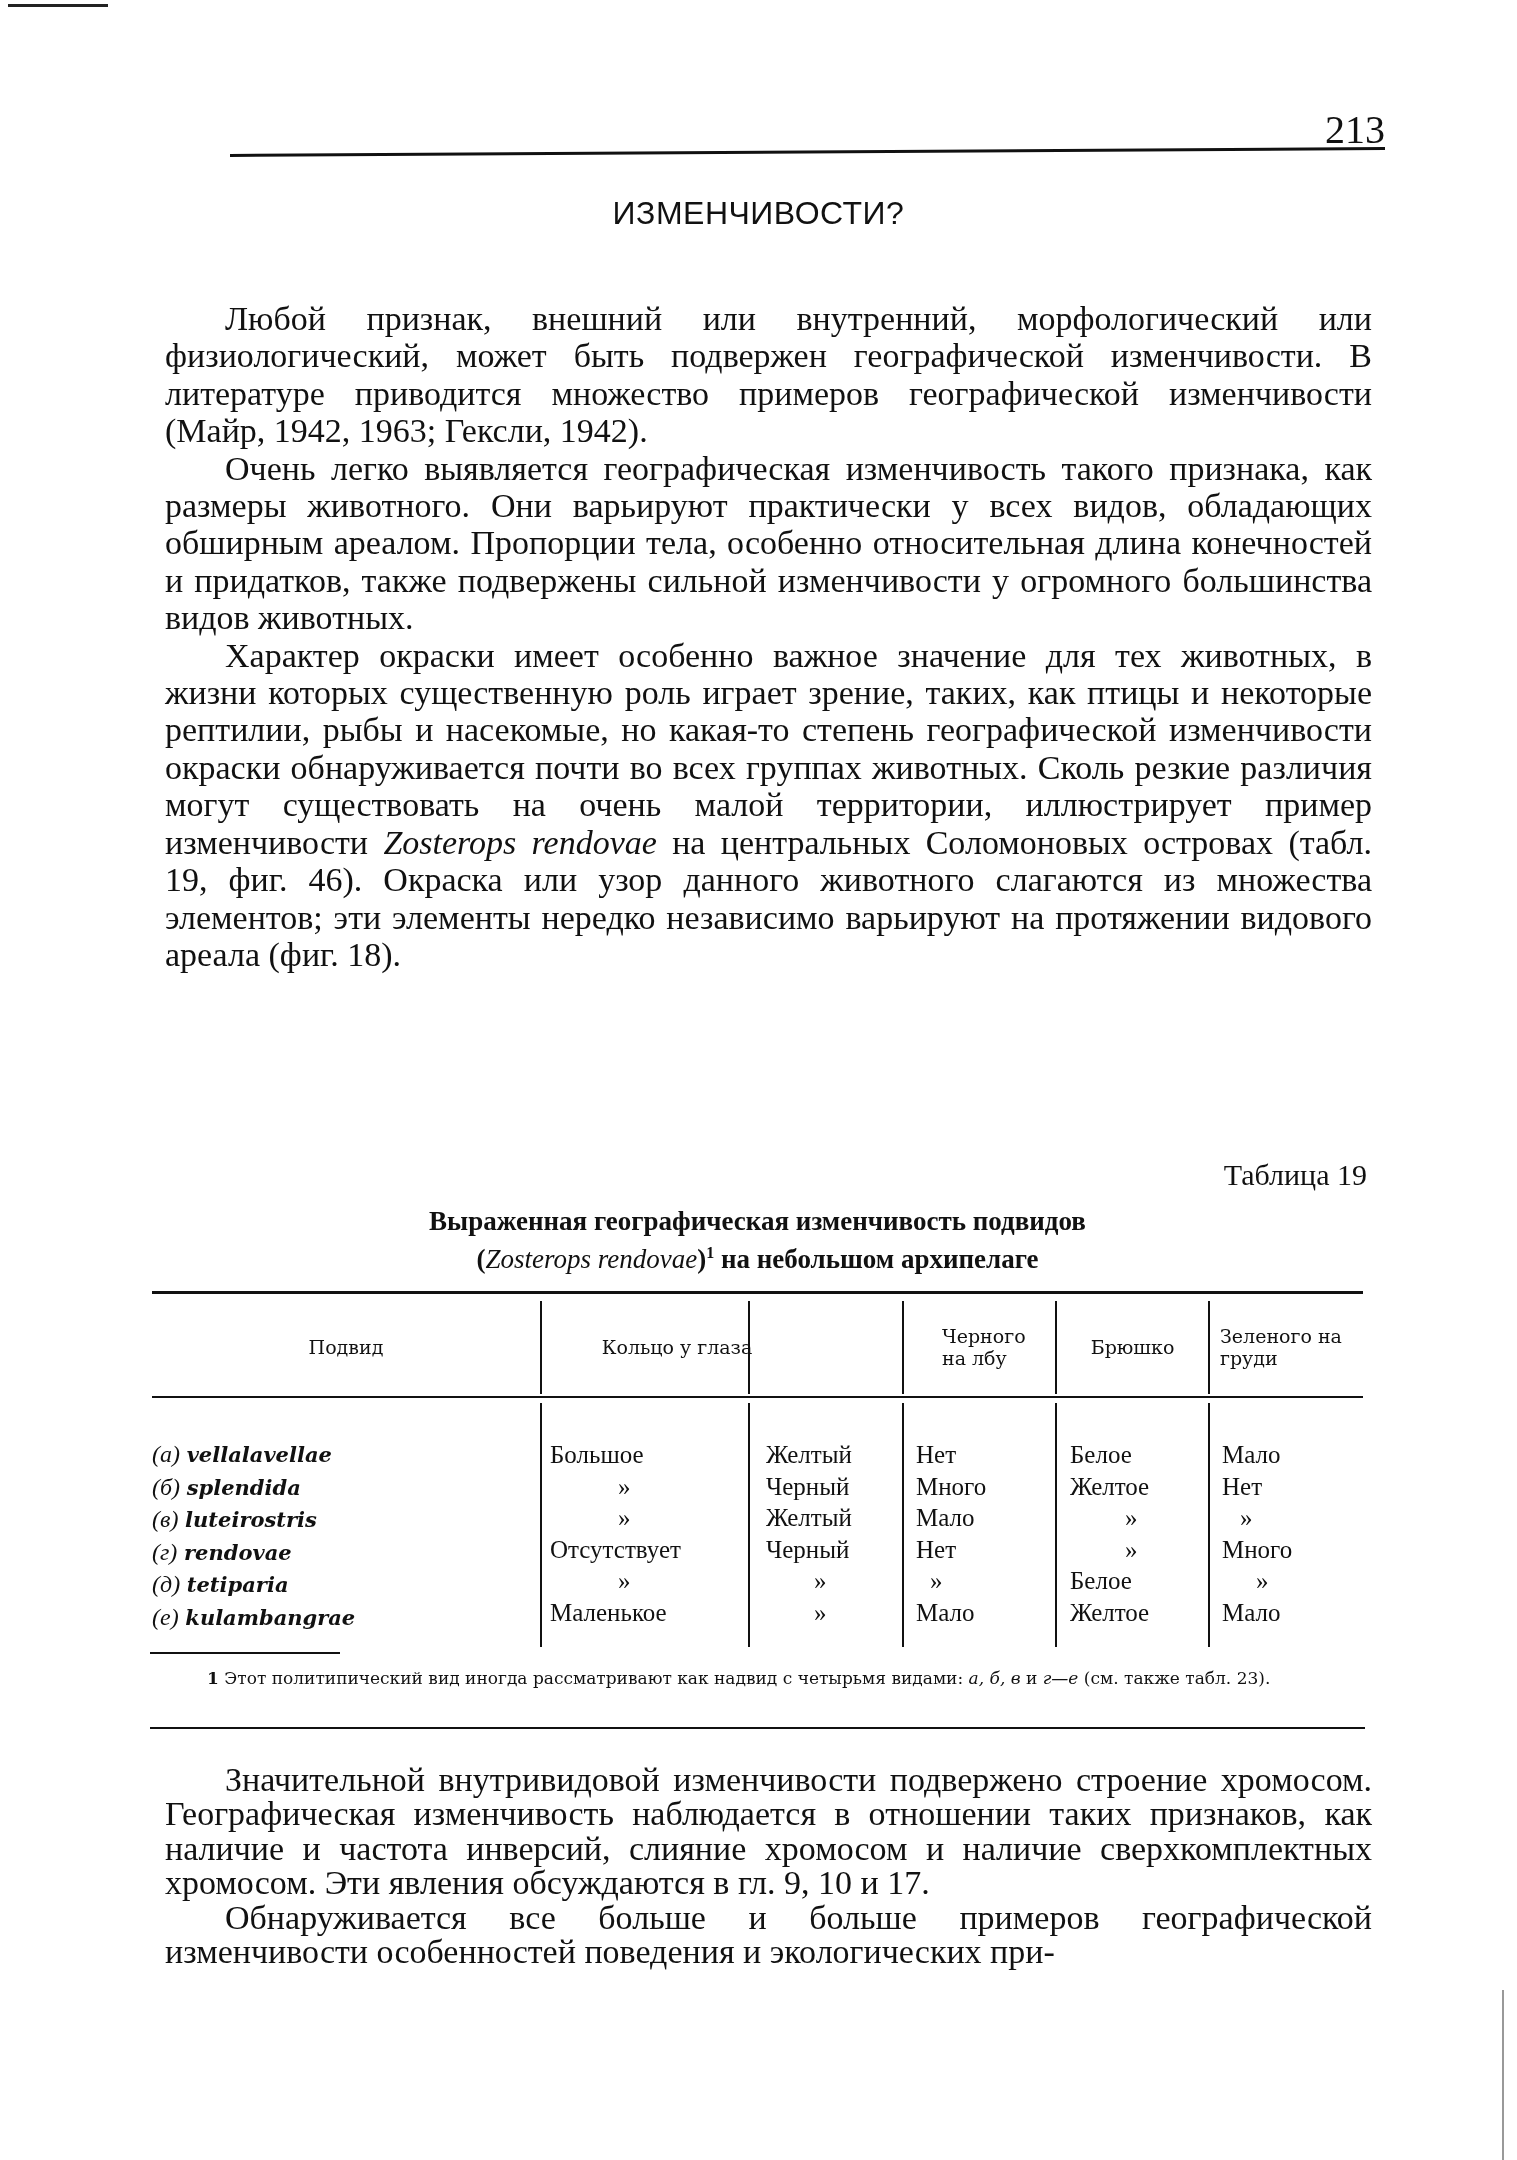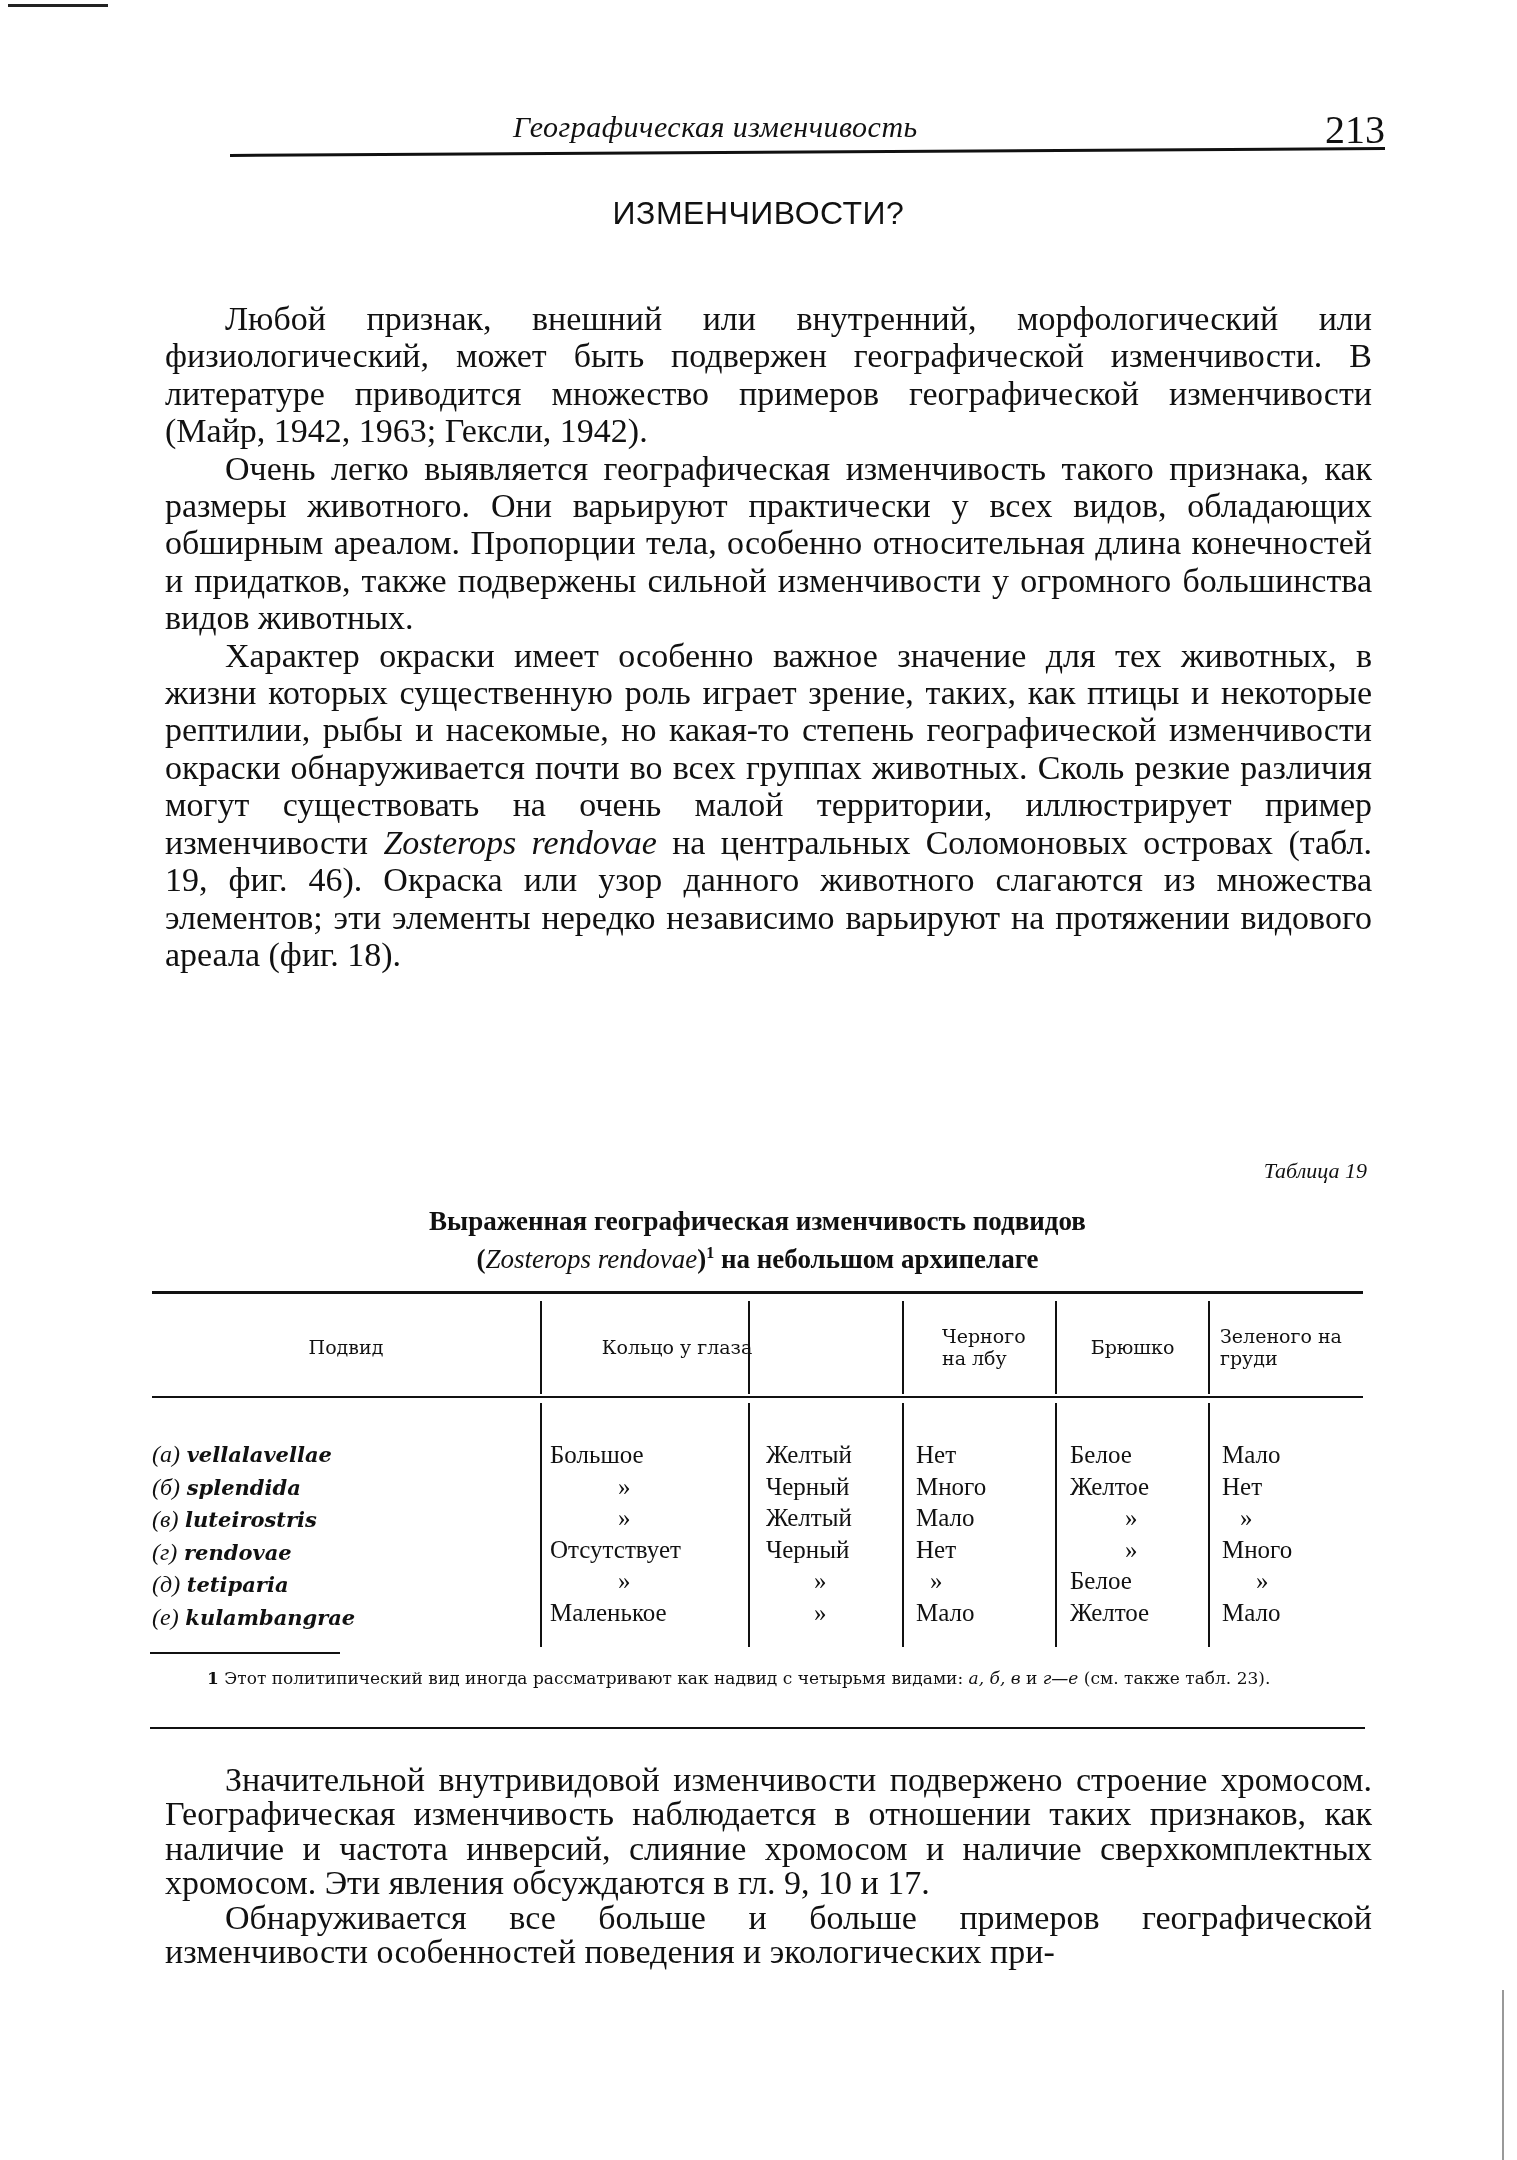--- a/index.html
+++ b/index.html
@@ -9,21 +9,21 @@
   .running-title { position: absolute; left: 283px; top: 0; font-style: italic; font-size: 30px; font-family: "Liberation Serif", serif; letter-spacing: 0.5px; }
   .page-num { position: absolute; right: 0; top: -4px; font-size: 40px; font-family: "Liberation Serif", serif; }
   .head-rule { position: absolute; left: 0; right: 0; top: 44px; height: 3px; background: #111; transform: rotate(-0.35deg); transform-origin: left; }
   .stray-mark { left: 8px; top: 4px; width: 100px; height: 3px; background: #222; }
   .section-heading { left: 200px; top: 190px; width: 1117px; text-align: center; font-family: "Liberation Sans", sans-serif; font-size: 32px; line-height: 46px; letter-spacing: 0.5px; }
   .body-text { left: 165px; width: 1207px; font-family: "Liberation Serif", serif; font-size: 34px; text-align: justify; }
   .body-text p { margin: 0; text-indent: 60px; }
   .block-1 { top: 300px; line-height: 37.4px; }
   .block-2 { top: 1763px; line-height: 34.4px; }
   .it { font-style: italic; }
-  .table-label { right: 150px; top: 1158px; font-style: italic; font-size: 22px; font-family: "Liberation Serif", serif; margin-left: 33px; }
+  .table-label { right: 150px; top: 1158px; font-size: 30px; font-family: "Liberation Serif", serif; margin-left: 33px; }
   .table-caption { left: 152px; top: 1205px; width: 1211px; text-align: center; font-family: "Liberation Serif", serif; font-weight: bold; font-size: 27px; line-height: 32px; }
   .table-caption sup { font-size: 16px; }
   .data-table { left: 152px; top: 1291px; width: 1211px; }
   .rule-top { position: absolute; left: 0; width: 1211px; top: 0; height: 3px; background: #111; }
   .rule-mid { position: absolute; left: 0; width: 1211px; top: 105px; height: 2px; background: #111; }
   .vline { position: absolute; width: 2px; background: #111; }
   .th { position: absolute; top: 8px; height: 96px; display: flex; align-items: center; justify-content: center; text-align: left; font-family: "DejaVu Serif", serif; font-size: 19px; line-height: 22px; }
   .col-cell { position: absolute; top: 148px; font-family: "Liberation Serif", serif; font-size: 25px; line-height: 31.5px; }
   .col-cell div { white-space: nowrap; }
   .sp-cell { font-family: "DejaVu Serif", serif; font-size: 21px; }
@@ -35,21 +35,20 @@
   .footnote .ind { padding-left: 55px; }
   .fn-long-rule { left: 150px; top: 1727px; width: 1215px; height: 2px; background: #111; }
   .margin-mark { width: 2px; background: #999; }
 </style>
 </head>
 <body>
 
 <div class="abs stray-mark"></div>
 
 <div class="abs running-head">
-  <span class="running-title">Географическая изменчивость</span>
   <span class="page-num">213</span>
   <div class="head-rule"></div>
 </div>
 
 <div class="abs section-heading">
   <div>ИЗМЕНЧИВОСТИ?</div>
 </div>
 
 <div class="abs body-text block-1">
   <p>Любой признак, внешний или внутренний, морфологический или физиологический, может быть подвержен географической изменчивости. В литературе приводится множество примеров географической изменчивости (Майр, 1942, 1963; Гексли, 1942).</p>

